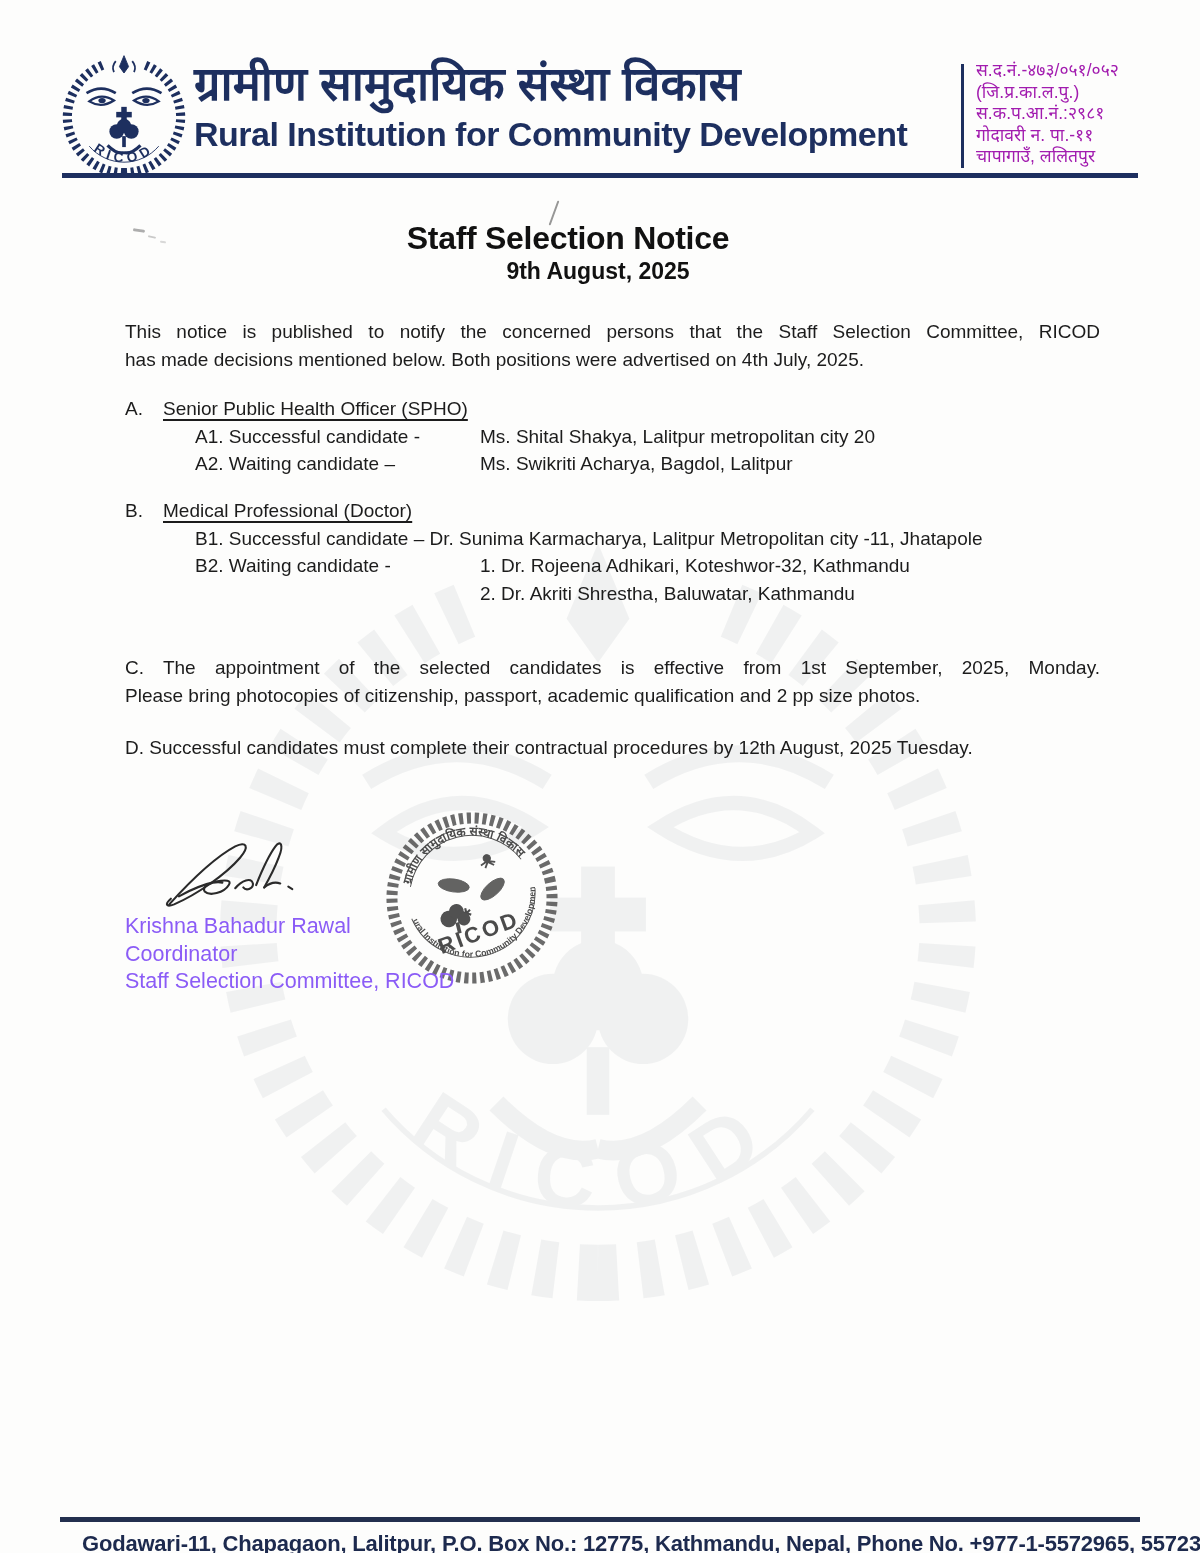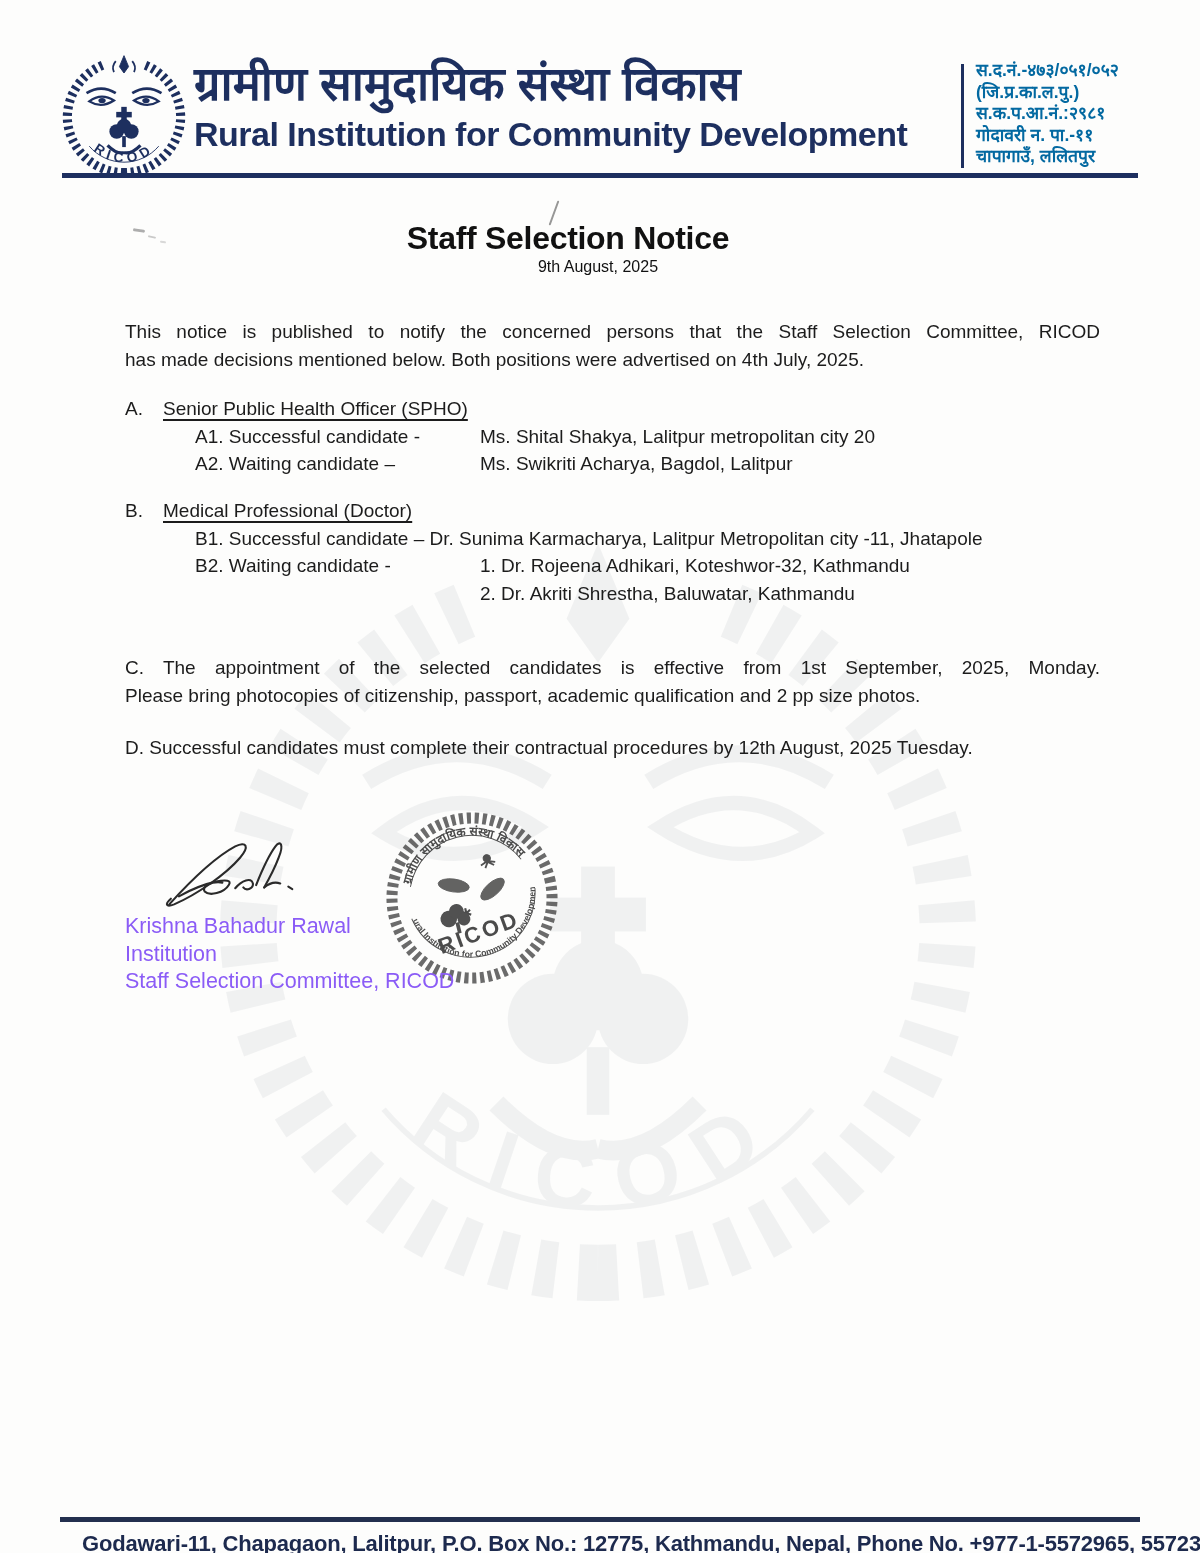--- a/index.html
+++ b/index.html
@@ -7,28 +7,28 @@
     position:relative; width:1200px; height:1553px; margin:0 auto;
     background:#fdfdfc; overflow:hidden;
     font-family:"Liberation Sans", sans-serif; color:#1c1c1c;
   }
   
   .logo{position:absolute; left:60px; top:52px; width:128px; height:128px;}
   .org-names{position:absolute; left:194px; top:56px; width:745px; color:#1d2f5f;}
   .org-nepali{font-size:47px; font-weight:bold; line-height:56px; white-space:nowrap;}
   .org-english{font-size:34px; font-weight:bold; line-height:44px; white-space:nowrap; letter-spacing:-0.5px;}
   .hdr-vline{position:absolute; left:961px; top:64px; width:3px; height:104px; background:#1d2f5f;}
-  .reg-block{position:absolute; left:976px; top:60px; width:215px; color:#0369a1;
-             font-size:17.5px; font-weight:bold; line-height:21.5px;}
+  .reg-block{position:absolute; left:976px; top:60px; width:215px; color:#a21caf;
+             font-size:17.5px; font-weight:normal; line-height:21.5px;}
   .header-rule{position:absolute; left:62px; top:173px; width:1076px; height:5px; background:#1d2f5f;}
   
   .title{position:absolute; left:0; top:220px; width:1136px; text-align:center;
          font-size:32px; font-weight:bold; color:#111; letter-spacing:-0.3px;}
   .date{position:absolute; left:0; top:258px; width:1196px; text-align:center;
-        font-size:16px; font-weight:normal; color:#111;}
+        font-size:23px; font-weight:bold; color:#111;}
   
   .body-block{position:absolute; left:125px; width:975px; font-size:19px; line-height:27.5px;}
   .jline{text-align:justify; text-align-last:justify;}
   .sec-head{white-space:nowrap;}
   .sec-letter{display:inline-block; width:38px;}
   .sec-title{text-decoration:underline; text-underline-offset:4px; text-decoration-thickness:1.5px;}
   .cand-row{display:flex; padding-left:70px;}
   .cand-label{flex:0 0 285px;}
   .cand-value{flex:1; white-space:nowrap;}
   .b1-line{padding-left:70px; white-space:nowrap;}
@@ -209,20 +209,20 @@
           <circle cx="-20" cy="10" r="8"></circle>
           <circle cx="-14" cy="20" r="7"></circle>
         <rect x="-24" y="22" width="4" height="12"></rect>
       </g>
       <text x="-6" y="46" font-size="24" font-weight="bold" letter-spacing="3" fill="#333" stroke="none" text-anchor="middle" transform="rotate(-6)">RICOD</text>
     </g>
   </svg>
 
   <div class="sign-block">
     <div>Krishna Bahadur Rawal</div>
-    <div>Institution</div>
+    <div>Coordinator</div>
     <div>Staff Selection Committee, RICOD</div>
   </div>
 
   <div class="footer-rule"></div>
   <div class="footer-text">Godawari-11, Chapagaon, Lalitpur, P.O. Box No.: 12775, Kathmandu, Nepal, Phone No. +977-1-5572965, 5572308</div>
 
 </div>
 
 </body></html>

